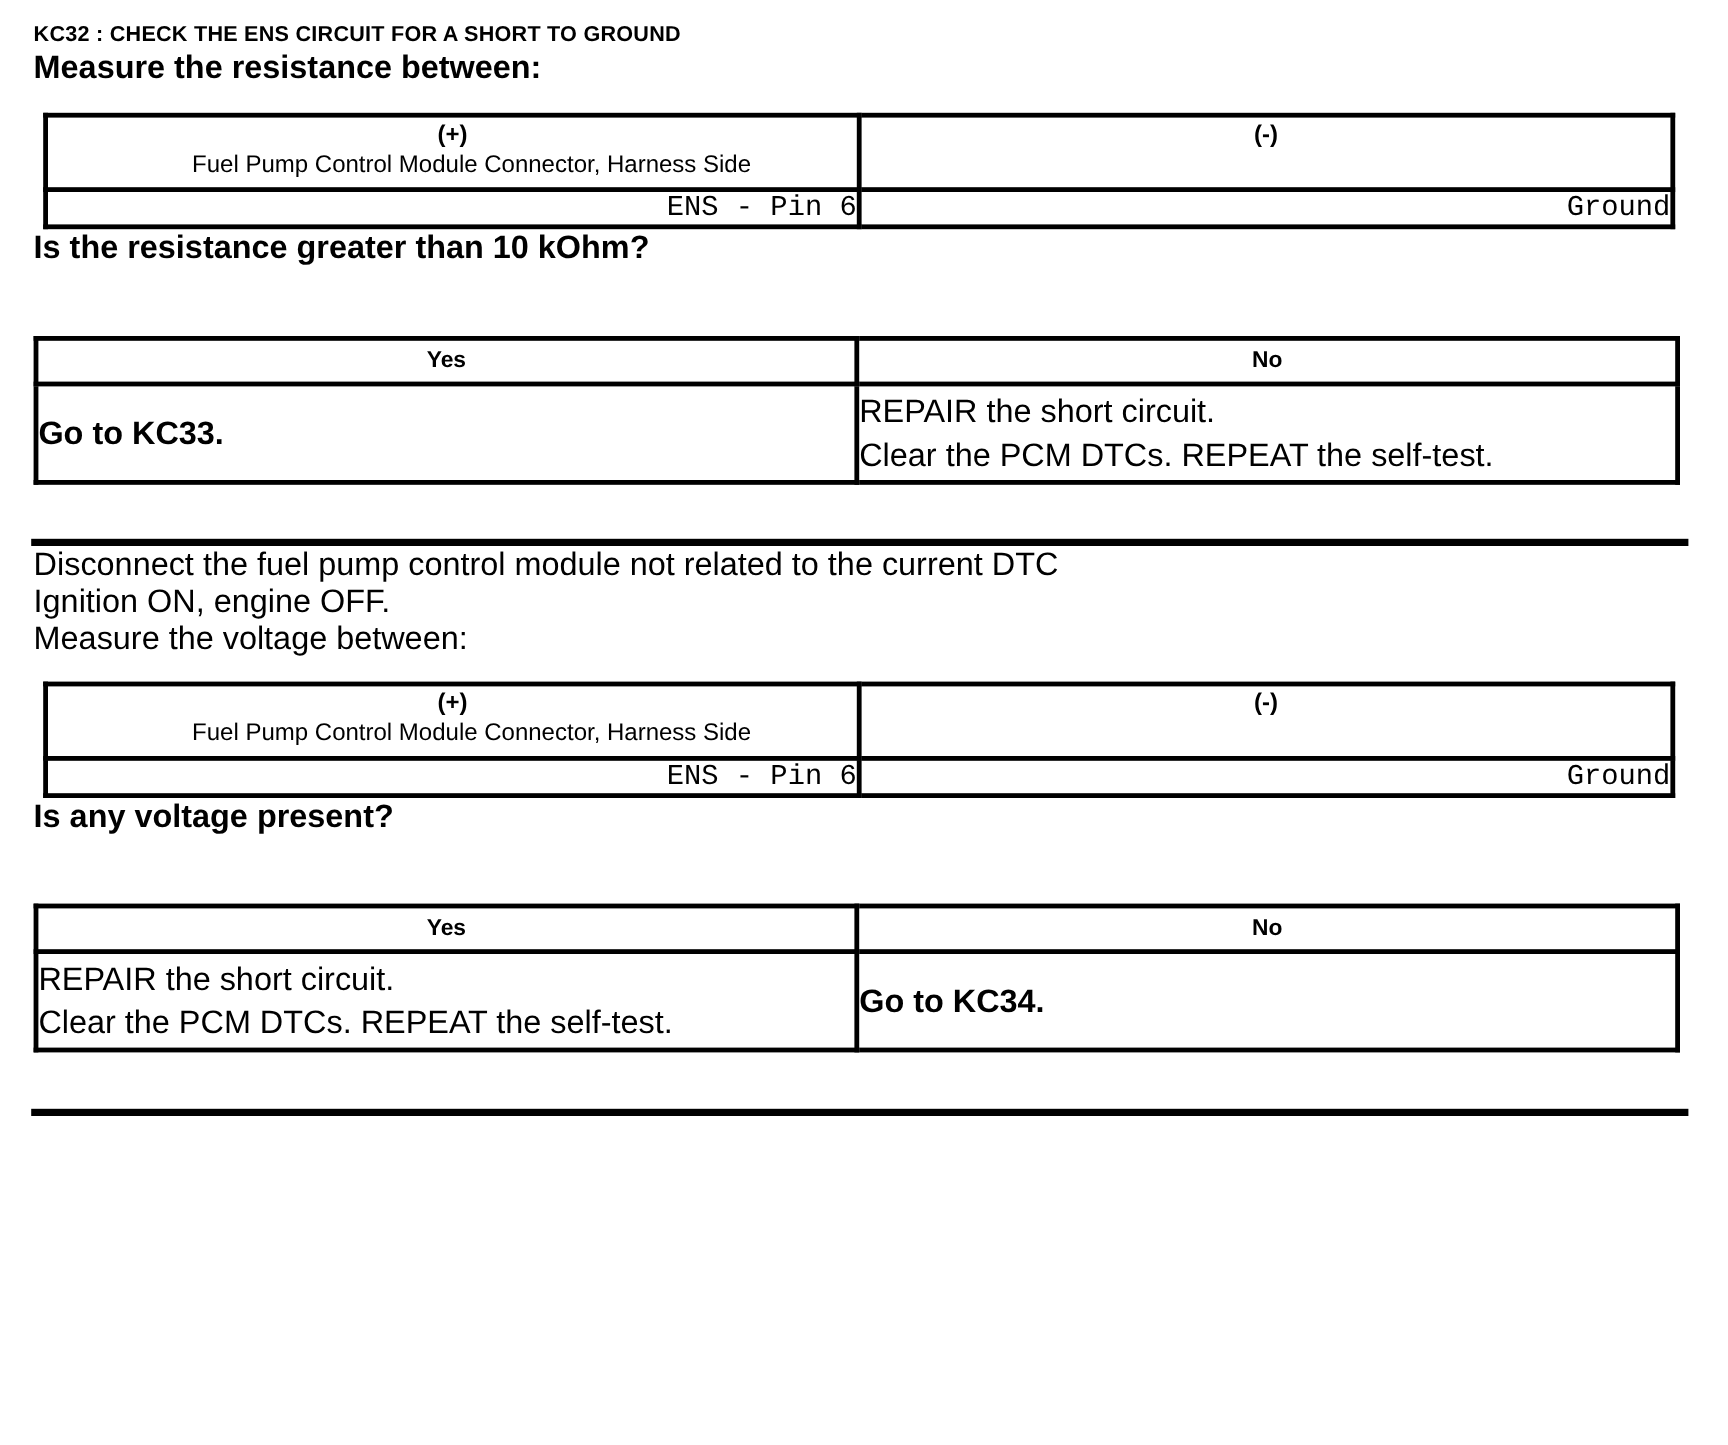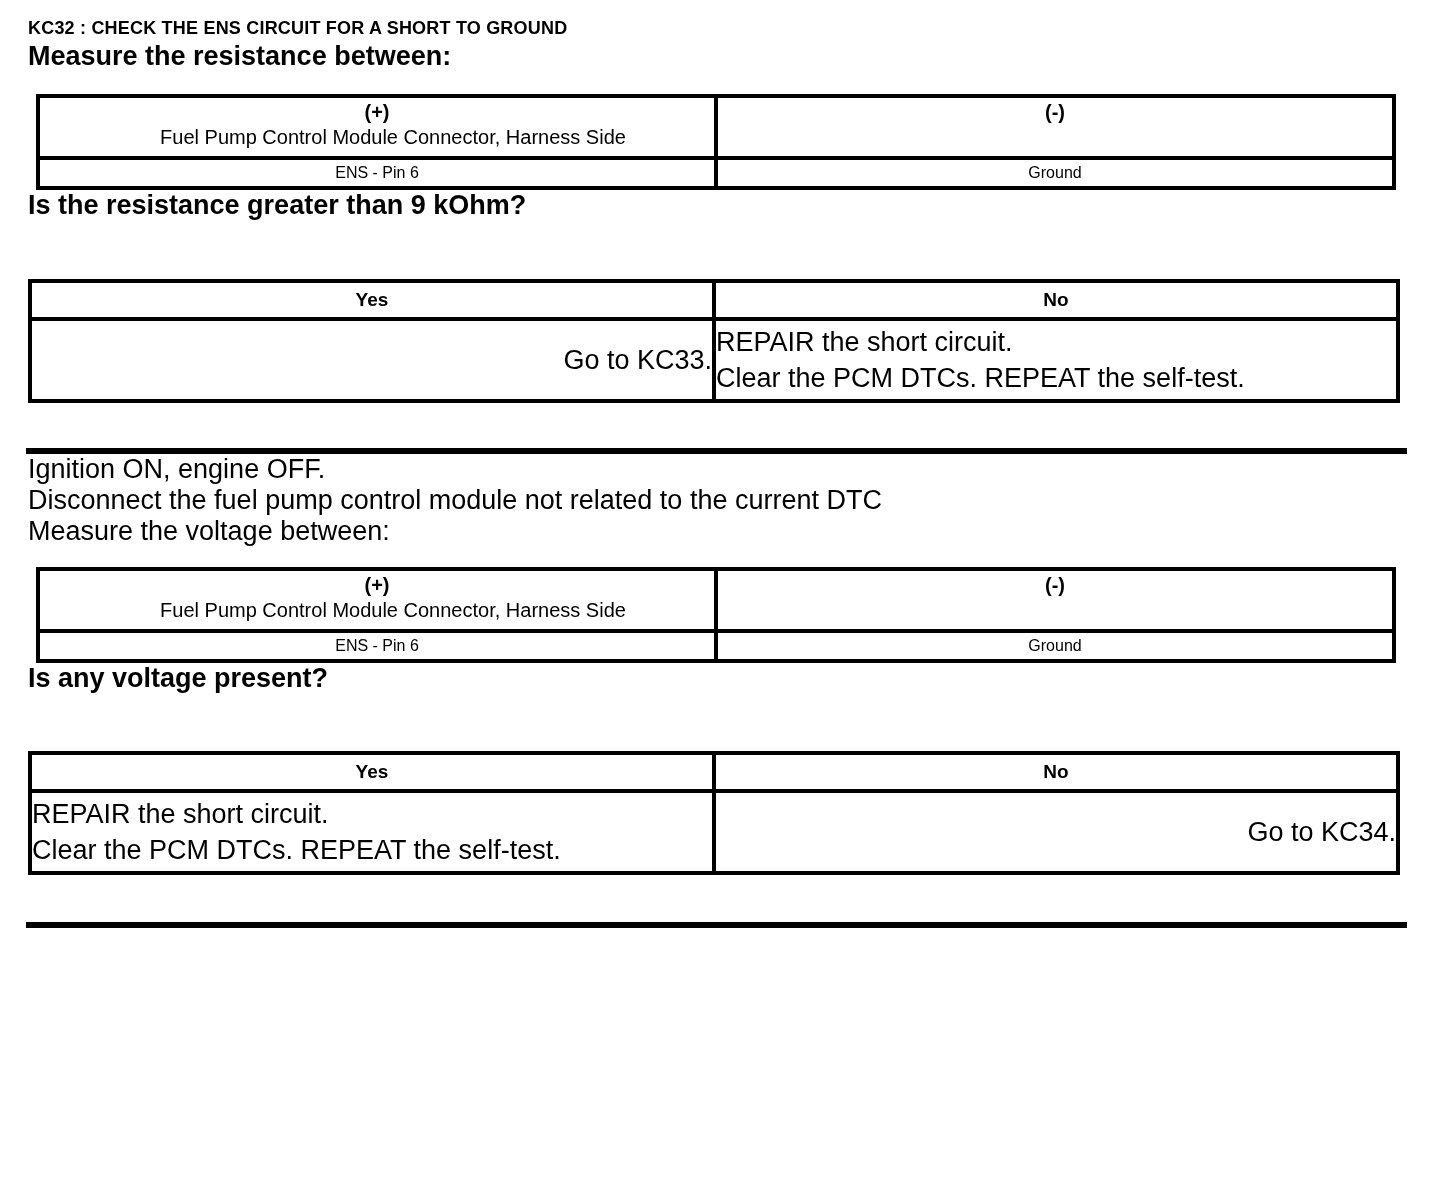--- a/index.html
+++ b/index.html
@@ -42,38 +42,38 @@
   table.measure th, table.measure td { border: 4px solid #000; width: 50%; }
   .mhead {
     height: 56px;
     text-align: center;
     vertical-align: top;
     font-weight: normal;
     padding: 2px 0 0 0;
   }
   .pol { font-size: 20px; font-weight: bold; line-height: 25px; }
   .sub { font-size: 20px; line-height: 25px; padding-left: 32px; }
-  .mval { height: 26px; text-align: center; font-size: 16px; padding: 0; }
+  .mval { height: 26px; text-align: right; font-size: 24px; padding: 0; font-family: Liberation Mono, monospace; }
 
   
   table.result {
     border-collapse: collapse;
     width: 1372px;
     table-layout: fixed;
   }
   table.result th, table.result td { border: 4px solid #000; width: 50%; }
   table.result th {
     font-size: 19px;
     font-weight: bold;
     height: 34px;
     text-align: center;
     padding: 0;
   }
   table.result td { font-size: 27px; height: 78px; padding: 0; vertical-align: middle; }
-  td.cell-center { text-align: right; }
+  td.cell-center { text-align: left; font-weight: bold; }
   td.cell-left { text-align: left; padding-left: 4px; }
   table.result td div.line { line-height: 36px; }
 
   .rule {
     height: 6px;
     background: #000000;
     width: 1381px;
     margin-left: -2px;
   }
 
@@ -113,21 +113,21 @@
           <div class="pol">(-)</div>
         </th>
       </tr>
       <tr>
         <td class="mval">ENS - Pin 6</td>
         <td class="mval">Ground</td>
       </tr>
     </tbody>
       </table>
 
-    <h3 class="question m-q1">Is the resistance greater than 9 kOhm?</h3>
+    <h3 class="question m-q1">Is the resistance greater than 10 kOhm?</h3>
 
     <table class="result m-result1">
       <tbody>
           <tr>
         <th>Yes</th>
         <th>No</th>
       </tr>
       <tr>
         <td class="cell-center">
           <div class="line">Go to KC33.</div>
@@ -138,22 +138,22 @@
         </td>
       </tr>
     </tbody>
       </table>
 
     <div class="rule m-rule1"></div>
   </section>
 
   <section>
 
+    <p class="body-text m-p1">Disconnect the fuel pump control module not related to the current DTC</p>
     <p class="body-text m-p2">Ignition ON, engine OFF.</p>
-    <p class="body-text m-p1">Disconnect the fuel pump control module not related to the current DTC</p>
     <p class="body-text m-p3">Measure the voltage between:</p>
 
     <table class="measure m-table2">
       <tbody>
           <tr>
         <th class="mhead">
           <div class="pol">(+)</div>
           <div class="sub">Fuel Pump Control Module Connector, Harness Side</div>
         </th>
         <th class="mhead">

